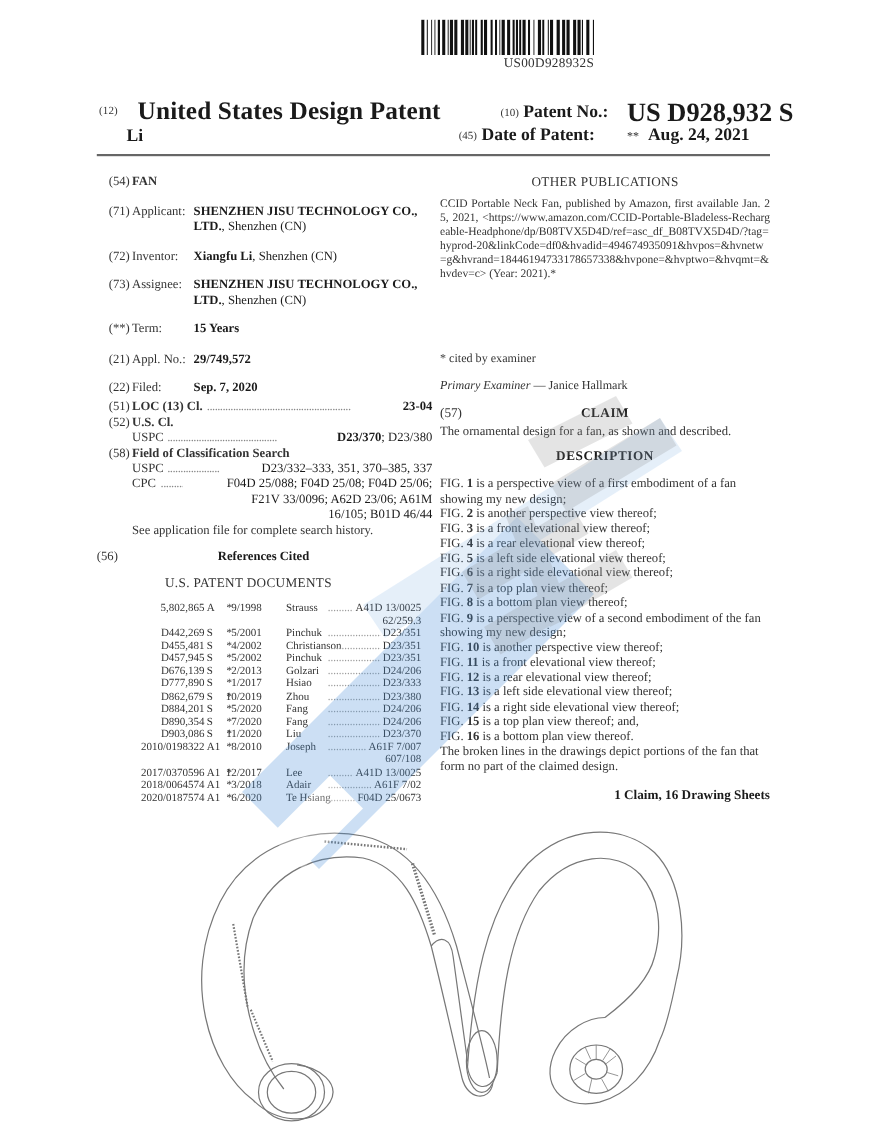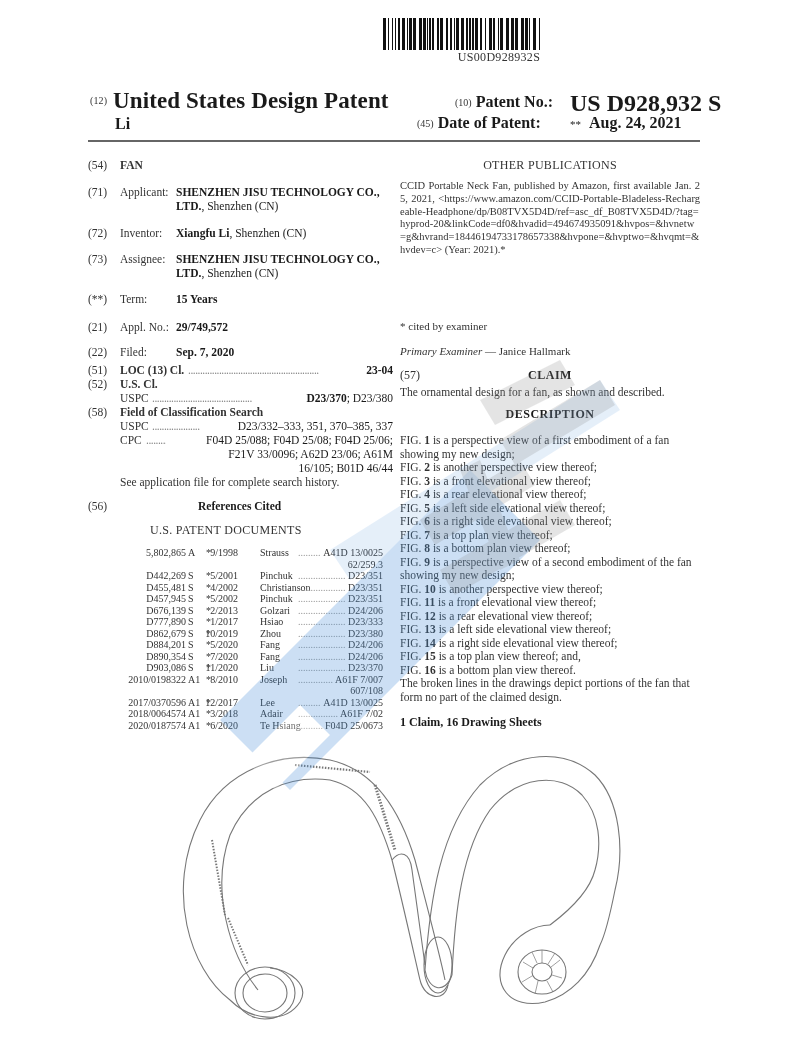--- a/index.html
+++ b/index.html
@@ -8,33 +8,33 @@
   .abs { position: absolute; }
 
   
   .barcode { left: 383px; top: 18px; width: 232px; height: 32px; display: flex; align-items: stretch; }
   .barcode span { display: block; height: 100%; }
   .barcode-num { left: 383px; top: 50px; width: 232px; text-align: center; font-size: 12px; color: #333; letter-spacing: 0.3px; }
 
   
   .hdr-code { font-size: 10px; color: #333; }
   .hdr-title { left: 90px; top: 88px; font-size: 23px; font-weight: bold; font-family: "Liberation Serif", serif; letter-spacing: 0.1px; }
-  .hdr-title .hdr-code { margin-right: 6px; font-weight: normal; font-size: 10px; vertical-align: 4px; }
+  .hdr-title .hdr-code { margin-right: 18px; font-weight: normal; font-size: 10px; vertical-align: 4px; }
   .hdr-inventor { left: 115px; top: 115px; font-size: 16px; font-weight: bold; }
   .hdr-patno-label { left: 417px; top: 93px; font-size: 16px; font-weight: bold; margin-left: 38px; }
   .hdr-patno-label .hdr-code, .hdr-date-label .hdr-code { font-weight: normal; margin-right: 4px; font-size: 10px; vertical-align: 1px; }
   .hdr-patno-val { left: 570px; top: 90px; font-size: 24px; font-weight: bold; }
   .hdr-date-label { left: 417px; top: 114px; font-size: 16px; font-weight: bold; }
   .hdr-date-val { left: 570px; top: 114px; font-size: 16px; font-weight: bold; }
   .hdr-date-val .stars { font-size: 11px; margin-right: 8px; font-weight: normal; }
   .hdr-rule { left: 88px; top: 140px; width: 612px; height: 2px; background: #666; }
 
   
   .bib { font-size: 11.5px; line-height: 14px; }
-  .bib .code { position: absolute; left: 0; width: 30px; color: #333; }
+  .bib .code { position: absolute; left: 0; width: 30px; color: #333; text-align: right; }
   .bib-row { position: absolute; left: 88px; width: 305px; }
   .bib-row .lab { position: absolute; left: 32px; color: #333; }
   .bib-row .val { position: absolute; left: 88px; width: 220px; }
   b { font-weight: bold; }
   .dots { color: #888; letter-spacing: -0.5px; }
 
   
   .ref-head { left: 88px; top: 500px; width: 305px; font-size: 11.5px; }
   .ref-head .code { position: absolute; left: 0; color: #333; }
   .ref-head .t { position: absolute; left: 100px; font-weight: bold; margin-left: 10px; }
@@ -57,21 +57,21 @@
   .cited { left: 400px; top: 320px; font-size: 11px; color: #333; }
   .examiner { left: 400px; top: 345px; font-size: 11px; color: #333; }
   .examiner i { font-style: italic; }
   .claim-hdr { left: 400px; top: 368px; width: 300px; font-size: 12px; }
   .claim-hdr .code { position: absolute; left: 0; color: #333; }
   .claim-hdr .t { position: absolute; left: 0; width: 300px; text-align: center; font-weight: bold; letter-spacing: 0.5px; }
   .claim-text { left: 400px; top: 386px; width: 300px; font-size: 11.5px; color: #333; }
   .desc-title { left: 400px; top: 407px; width: 300px; text-align: center; font-size: 12px; font-weight: bold; letter-spacing: 0.5px; }
   .desc { left: 400px; top: 434px; width: 300px; font-size: 11.5px; line-height: 13.5px; color: #333; }
   .desc p { margin: 0; }
-  .sheets { left: 400px; top: 715px; width: 300px; text-align: left; font-size: 12px; font-weight: bold; }
+  .sheets { left: 400px; top: 715px; width: 300px; text-align: right; font-size: 12px; font-weight: bold; }
 
   
   .watermark { left: 0; top: 0; width: 800px; height: 1038px; pointer-events: none; }
 
   
   .drawing { left: 170px; top: 740px; width: 460px; height: 290px; }
 </style>
 </head>
 <body>
 

